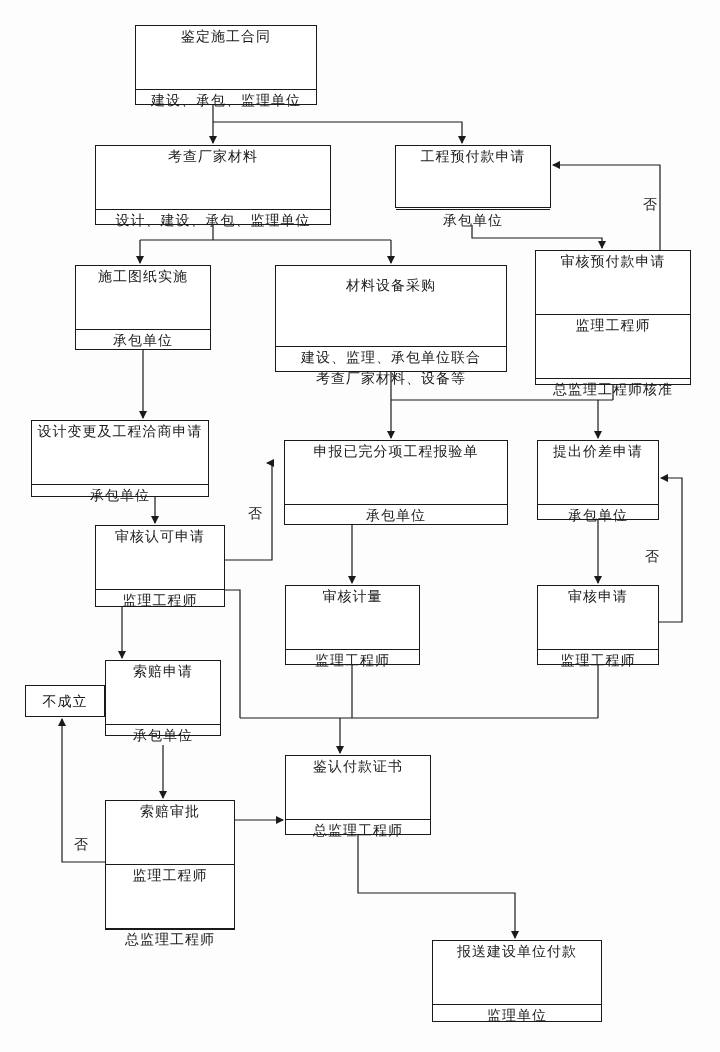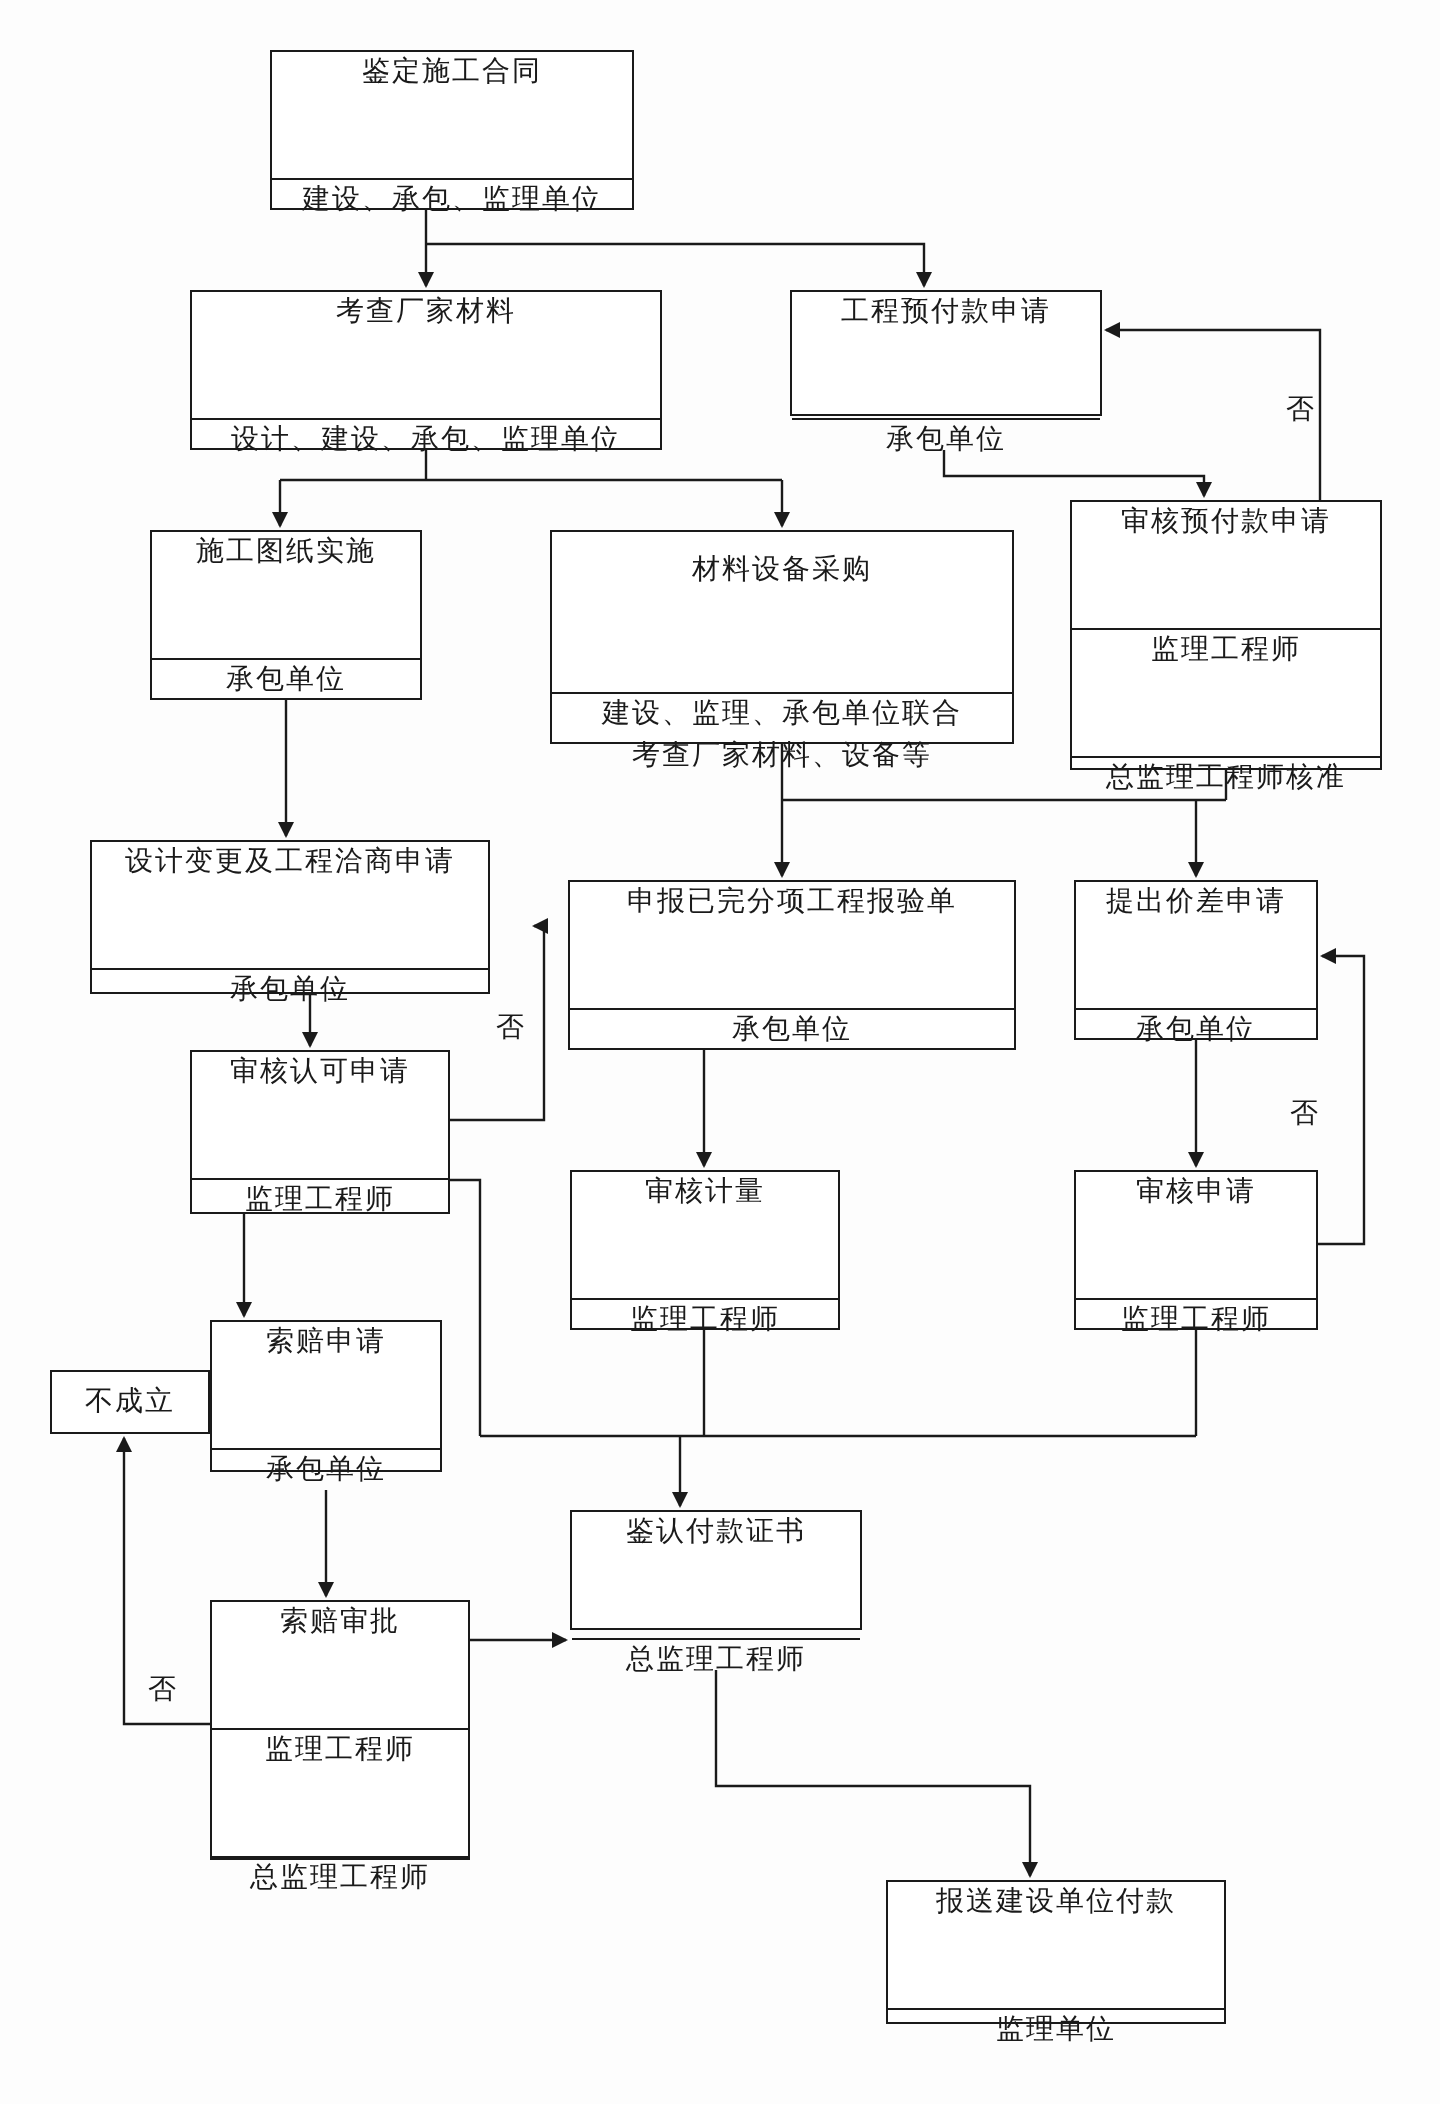--- a/index.html
+++ b/index.html
@@ -127,21 +127,21 @@
   </div>
 
   <div class="node" style="left:275px;top:265px;width:232px;height:107px">
     <div class="row" style="flex:0 0 38px">材料设备采购</div>
     <div class="row">
       <span>建设、监理、承包单位联合</span>
       <span>考查厂家材料、设备等</span>
     </div>
   </div>
 
-  <div class="node" style="left:45px;top:420px;width:200px;height:77px">
+  <div class="node" style="left:31px;top:420px;width:178px;height:77px">
     <div class="row">设计变更及工程洽商申请</div>
     <div class="row">承包单位</div>
   </div>
 
   <div class="node" style="left:284px;top:440px;width:224px;height:85px">
     <div class="row">申报已完分项工程报验单</div>
     <div class="row">承包单位</div>
   </div>
 
   <div class="node" style="left:537px;top:440px;width:122px;height:80px">
@@ -166,32 +166,32 @@
 
   <div class="node" style="left:105px;top:660px;width:116px;height:76px">
     <div class="row">索赔申请</div>
     <div class="row">承包单位</div>
   </div>
 
   <div class="node" style="left:25px;top:685px;width:80px;height:32px">
     <div class="row">不成立</div>
   </div>
 
-  <div class="node" style="left:285px;top:755px;width:146px;height:60px">
+  <div class="node" style="left:285px;top:755px;width:146px;height:80px">
     <div class="row">鉴认付款证书</div>
     <div class="row">总监理工程师</div>
   </div>
 
   <div class="node" style="left:105px;top:800px;width:130px;height:130px">
     <div class="row">索赔审批</div>
     <div class="row">监理工程师</div>
     <div class="row">总监理工程师</div>
   </div>
 
-  <div class="node" style="left:443px;top:940px;width:170px;height:72px">
+  <div class="node" style="left:432px;top:940px;width:170px;height:82px">
     <div class="row">报送建设单位付款</div>
     <div class="row">监理单位</div>
   </div>
 
   <div class="no-label" style="left:641px;top:196px">否</div>
   <div class="no-label" style="left:246px;top:505px">否</div>
   <div class="no-label" style="left:643px;top:548px">否</div>
   <div class="no-label" style="left:72px;top:836px">否</div>
 
 </div>

